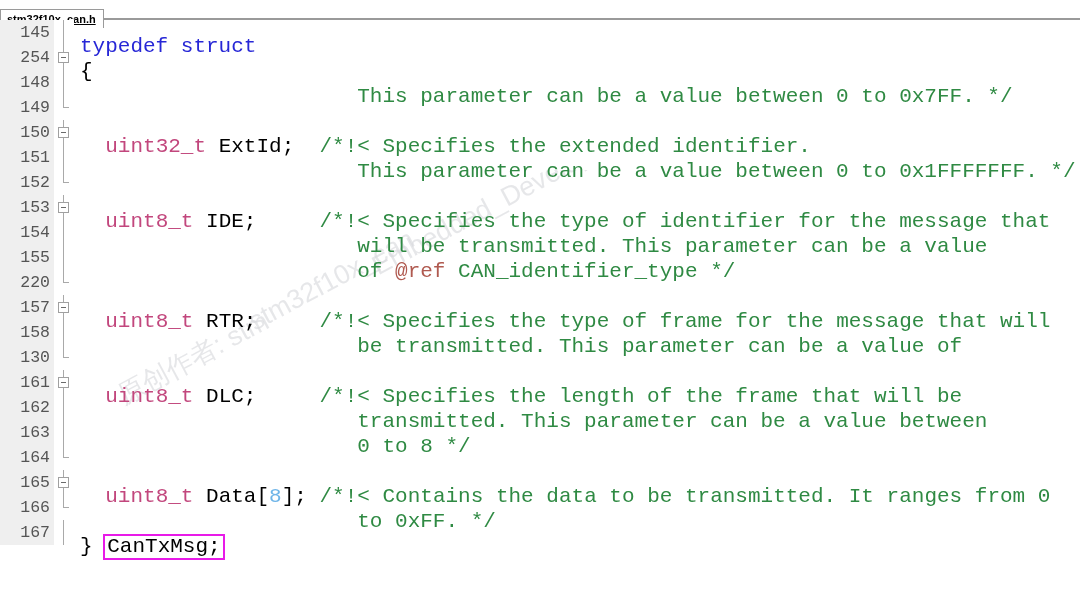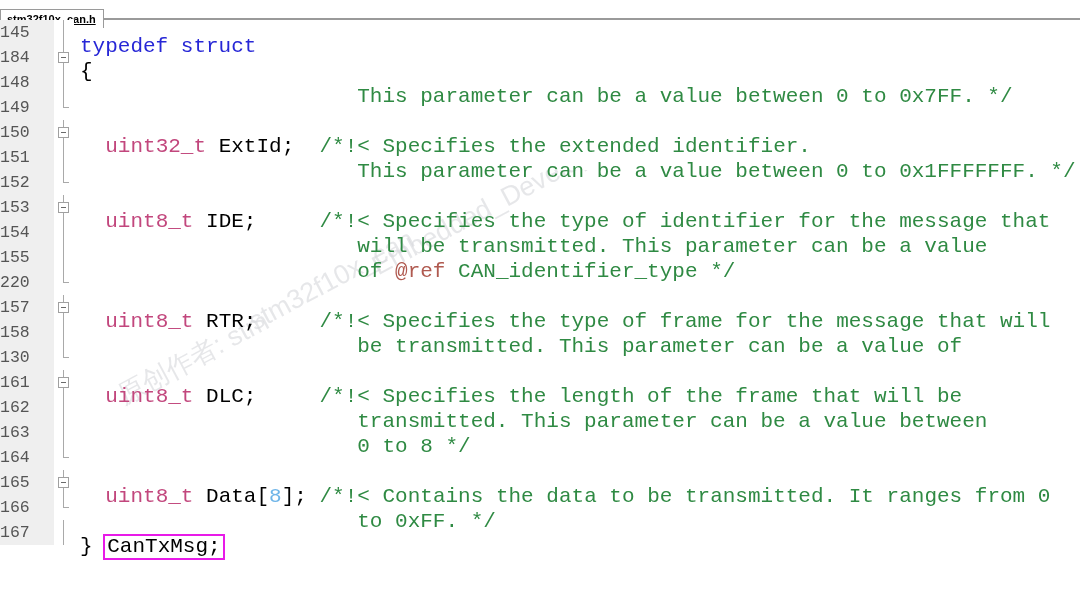--- a/index.html
+++ b/index.html
@@ -92,20 +92,21 @@
   }
 
   .gutter {
     width: 54px;
     min-width: 54px;
     height: 25px;
     background: #efefef;
     color: #555555;
     font-size: 16.5px;
     line-height: 25px;
+    text-align: right;
     padding-right: 4px;
     box-sizing: border-box;
     user-select: none;
   }
 
   
   .fold {
     width: 20px;
     min-width: 20px;
     height: 25px;
@@ -206,21 +207,21 @@
     <div class="wm-text wm3">Embedded_Develop</div>
   </div>
 
   <div class="code-area" id="code-area">
       <div class="line">
         <div class="gutter">145</div>
         <div class="fold has-line"></div>
         <div class="code"><span class="kw">typedef struct</span></div>
       </div>
       <div class="line">
-        <div class="gutter">184</div>
+        <div class="gutter">254</div>
         <div class="fold has-line">
           <span class="box"></span>
         </div>
         <div class="code"><span class="plain">{</span></div>
       </div>
       <div class="line">
         <div class="gutter">148</div>
         <div class="fold has-line"></div>
         <div class="code"><span class="cmt">                      This parameter can be a value between 0 to 0x7FF. */</span></div>
       </div>

